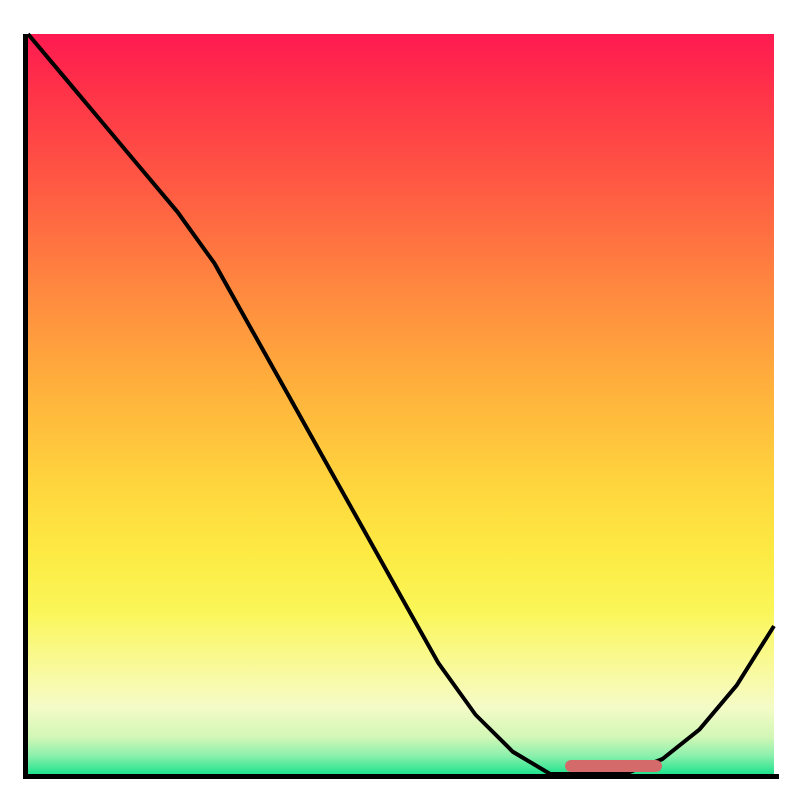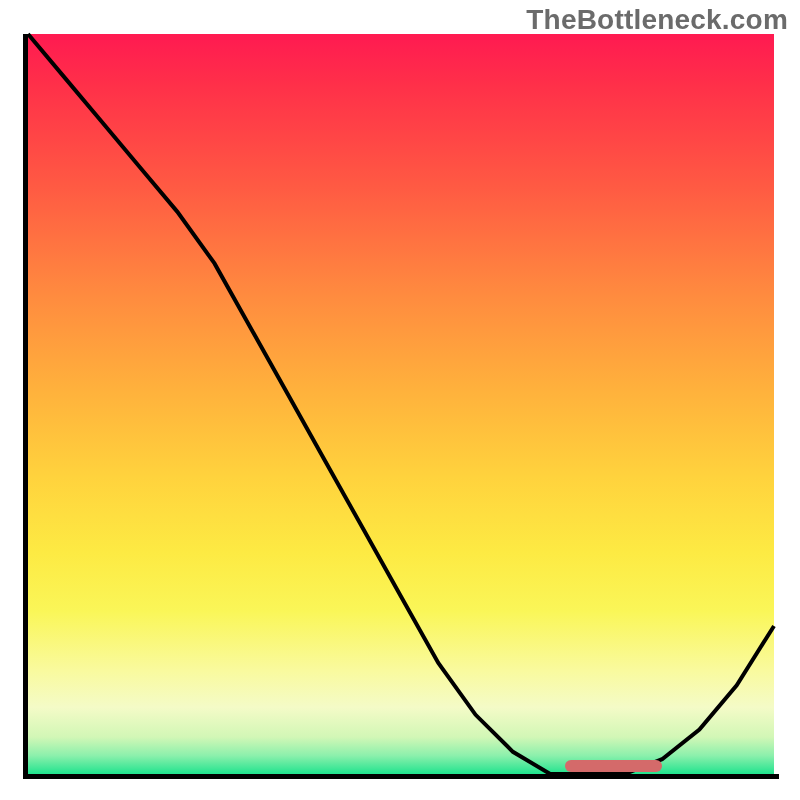--- a/index.html
+++ b/index.html
@@ -78,21 +78,20 @@
     height: 12px;
     border-radius: 6px;
     background: #d46a6a;
   }
 </style>
 </head>
 <body>
 
 <div class="stage">
 
-  <div class="watermark">TheBottleneck.com</div>
 
   <div class="plot"></div>
 
   <div class="axis-left"></div>
   <div class="axis-bottom"></div>
 
   <svg class="curve" viewBox="0 0 746 740" preserveAspectRatio="none">
     <path id="curve-path" d="M0.0 0.0 L37.3 44.4 L74.6 88.8 L111.9 133.2 L149.2 177.6 L186.5 229.4 L223.8 296.0 L261.1 362.6 L298.4 429.2 L335.7 495.8 L373.0 562.4 L410.3 629.0 L447.6 680.8 L484.9 717.8 L522.2 740.0 L559.5 740.0 L596.8 740.0 L634.1 725.2 L671.4 695.6 L708.7 651.2 L746.0 592.0" fill="none" stroke="#000" stroke-width="4"></path>
   </svg>
 

